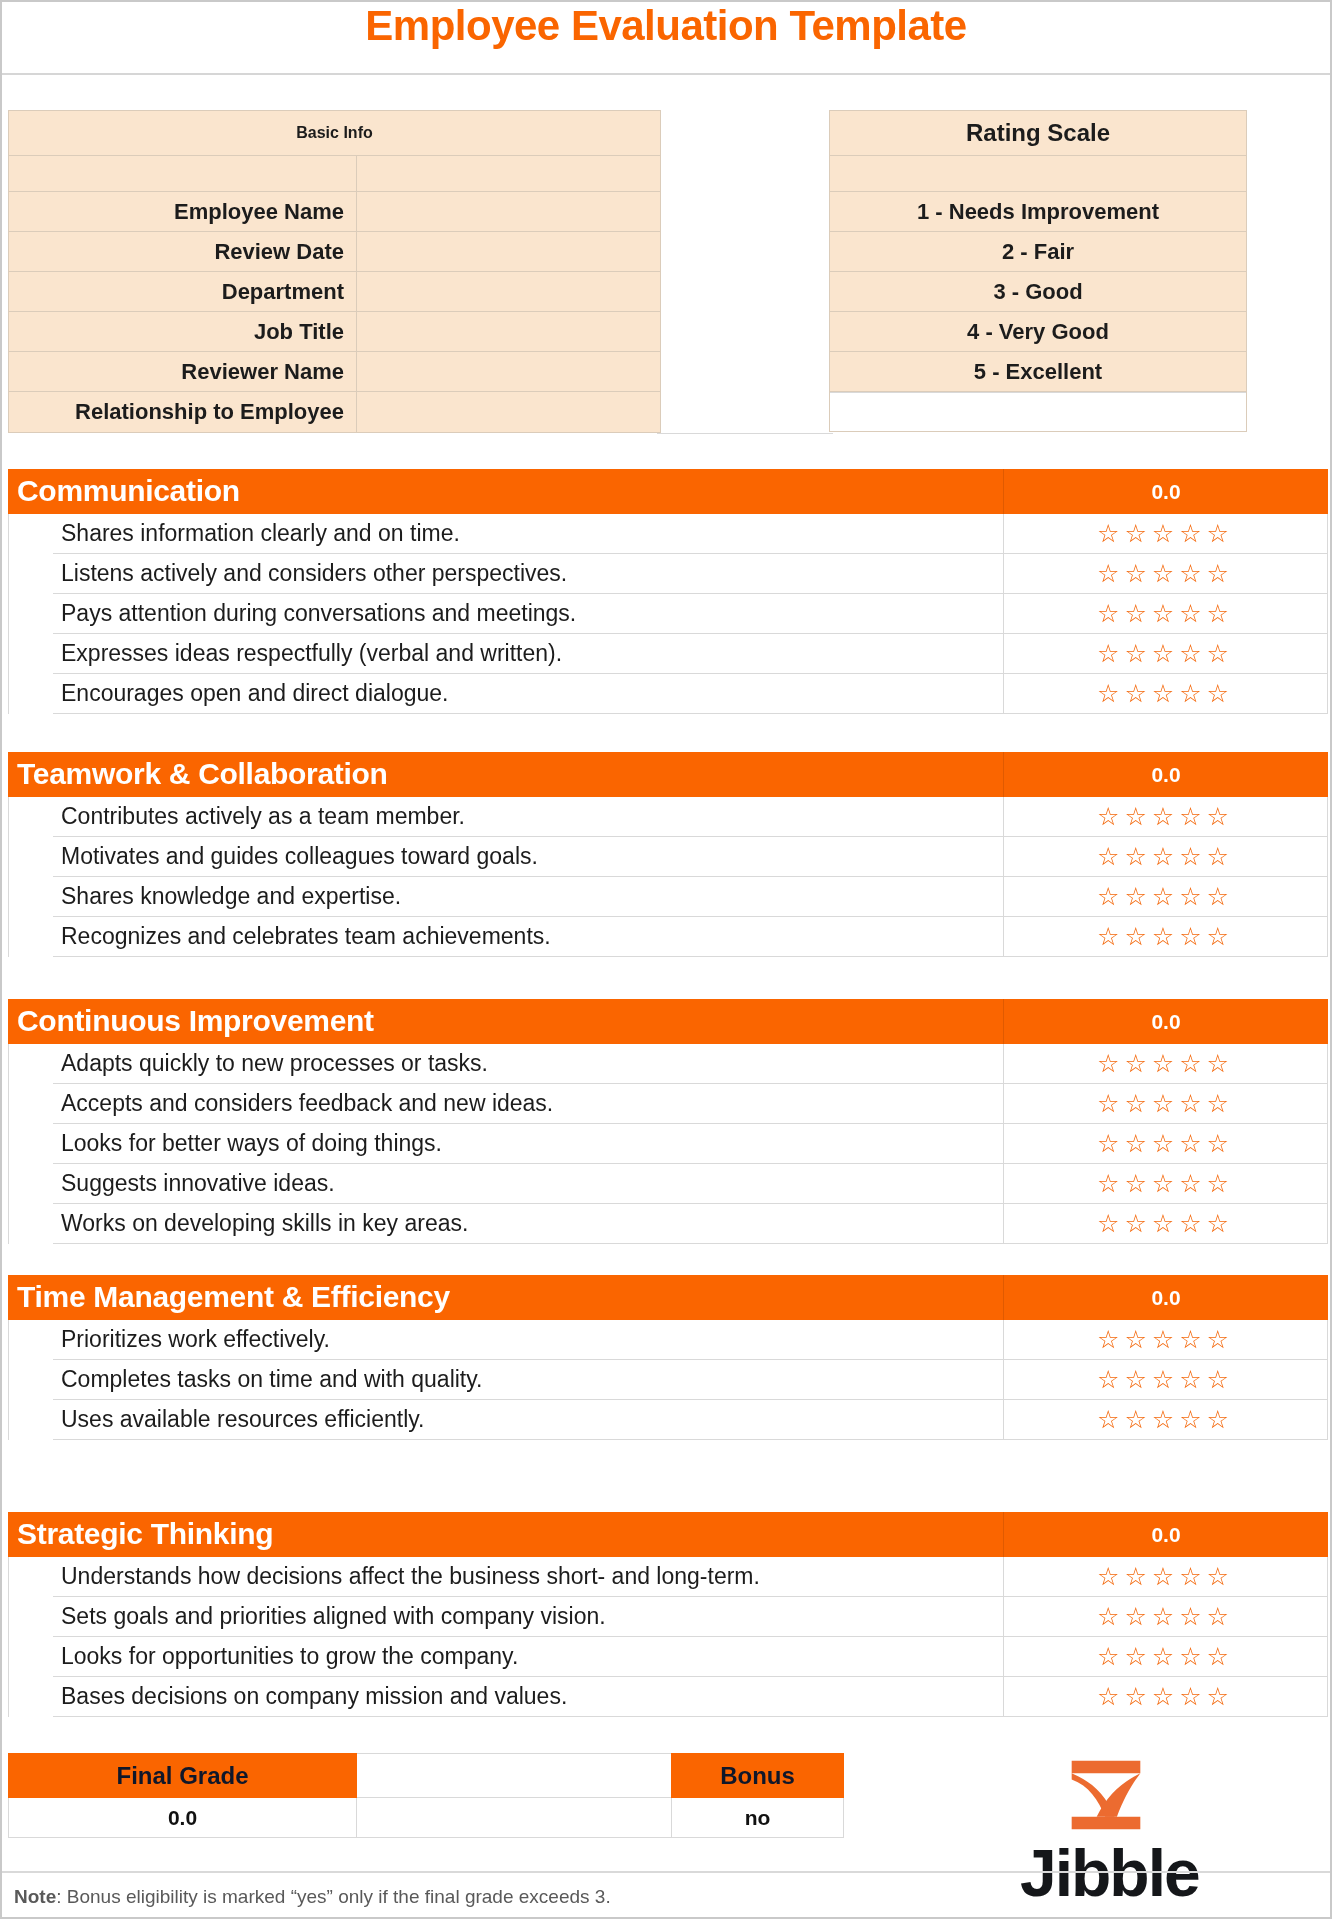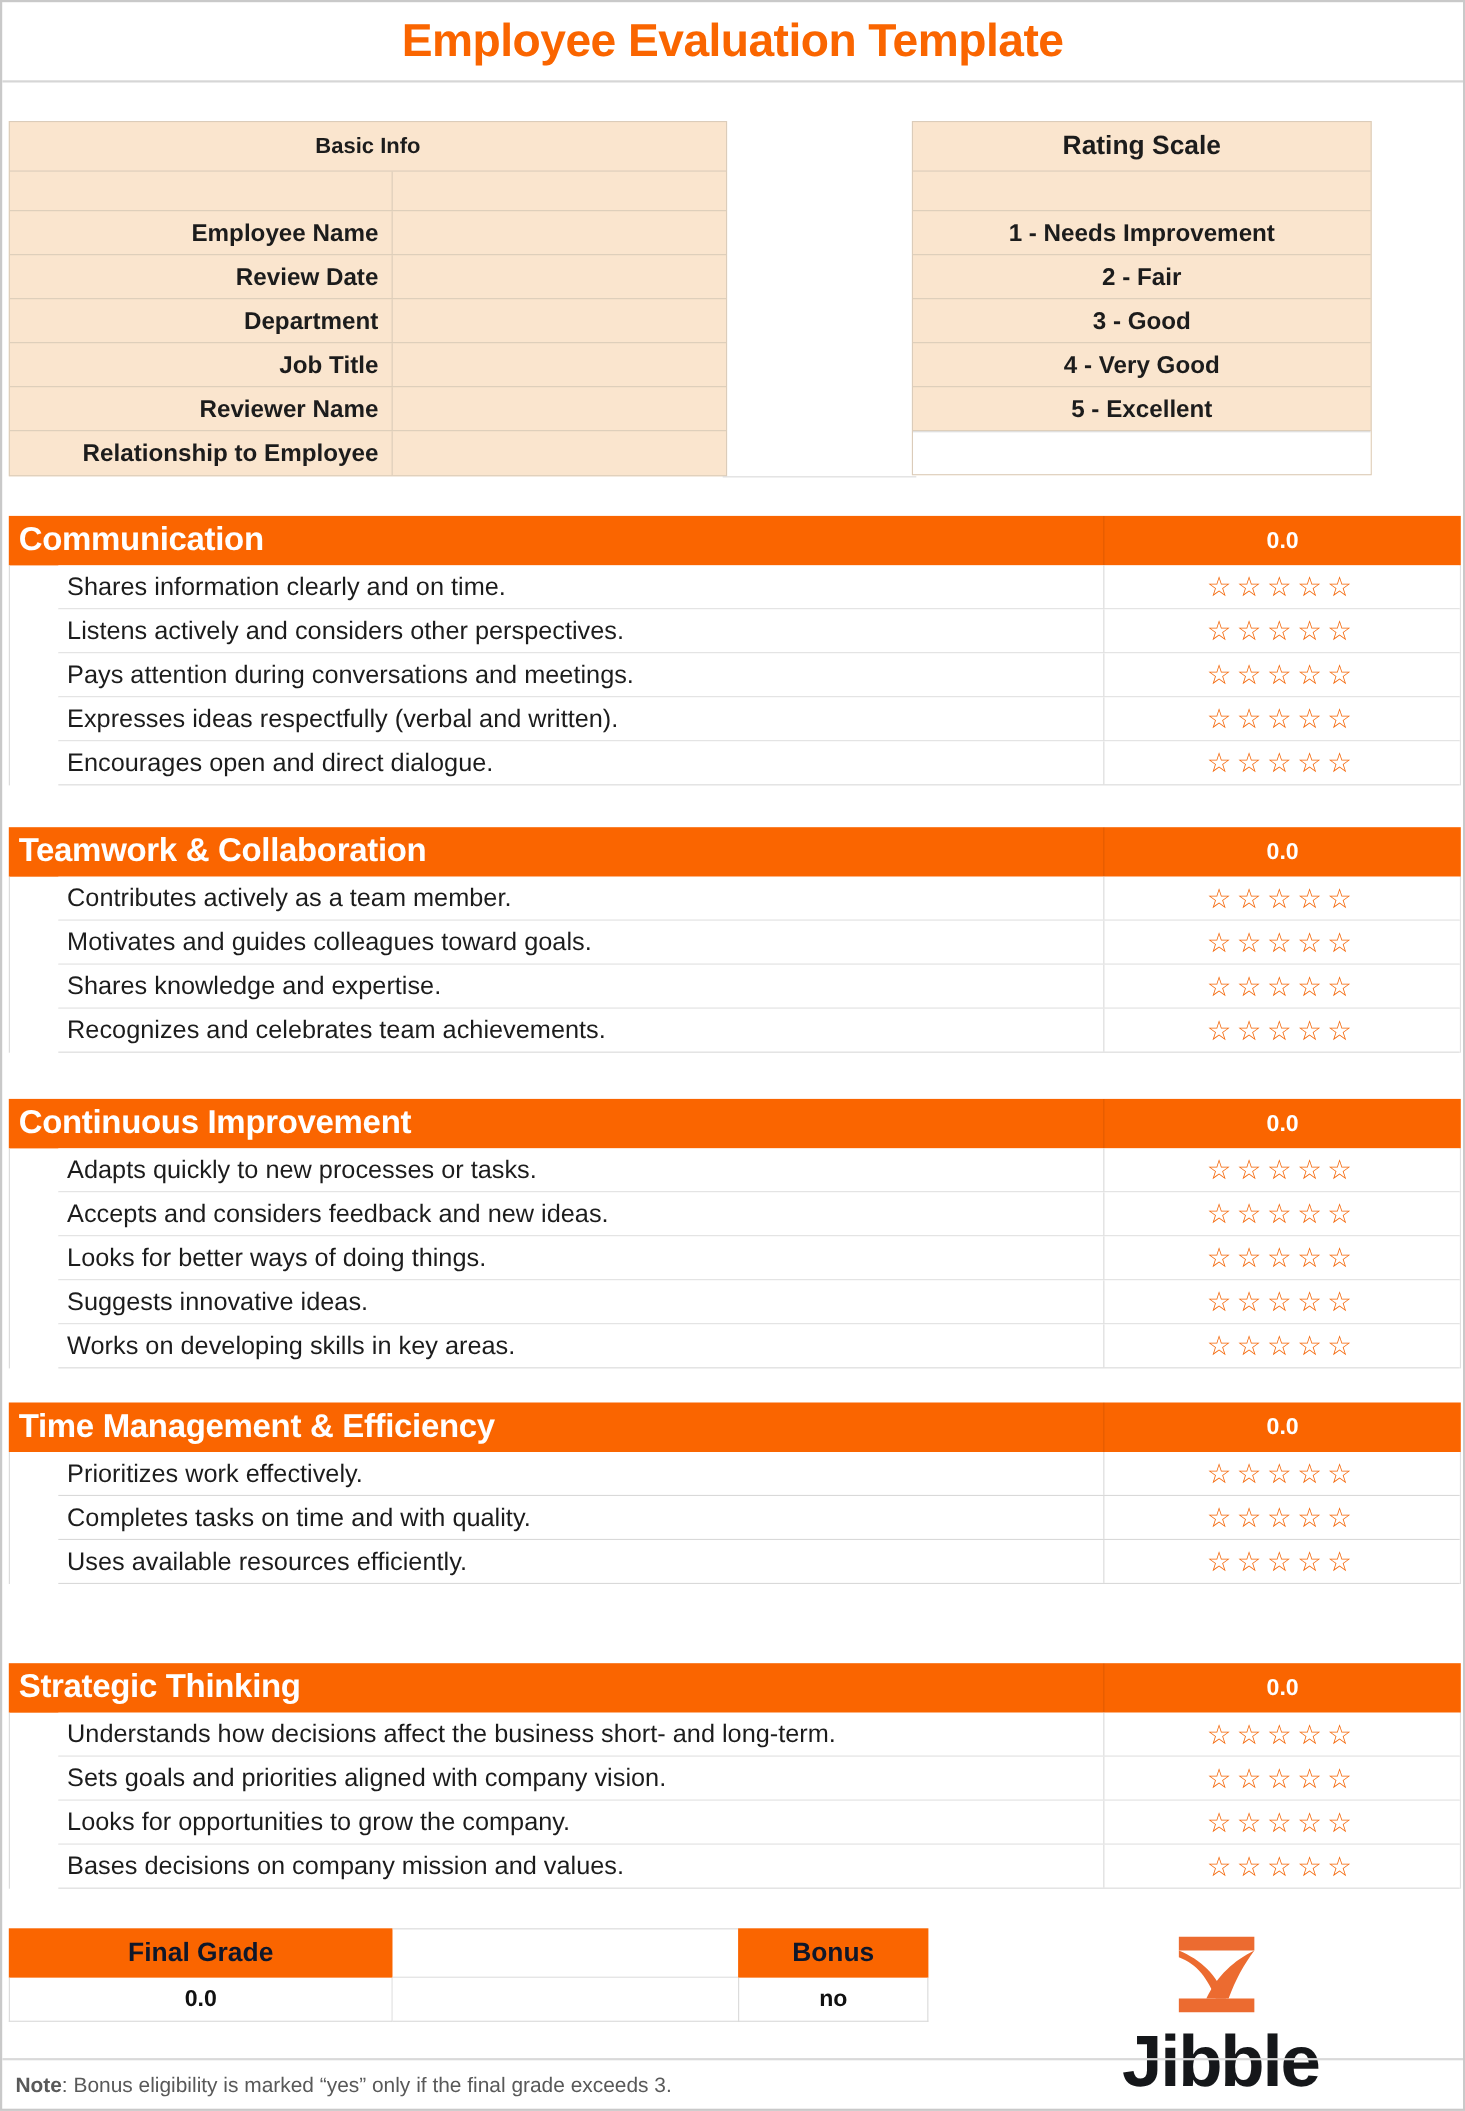--- a/index.html
+++ b/index.html
@@ -14,31 +14,31 @@
   }
   *{margin:0;padding:0;box-sizing:border-box;}
   html,body{background:#fff;}
   body{font-family:"Liberation Sans","DejaVu Sans",sans-serif;color:var(--ink);}
   .page{
     position:relative;width:1332px;height:1919px;background:#fff;
     border:2px solid #C9C9C9;overflow:hidden;
   }
   
   .title-cell{position:absolute;left:0;top:0;width:100%;height:70px;
-    display:flex;align-items:center;justify-content:center;}
+    display:flex;align-items:flex-start;justify-content:center;}
   .title-text{color:var(--orange);font-size:42px;font-weight:bold;letter-spacing:-0.5px;}
   .line-under-title{position:absolute;left:0;top:71px;width:100%;height:0;
     border-top:2px solid #D6D6D6;}
   .gap-line{position:absolute;left:655px;top:431px;width:176px;border-top:1px solid var(--gray-line);}
 
   
   .basic-table{position:absolute;left:6px;top:108px;width:653px;
     border:1px solid var(--beige-border);background:var(--peach);}
   .bi-header{height:45px;display:flex;align-items:center;justify-content:center;
-    font-size:20px;font-weight:bold;border-bottom:1px solid var(--beige-border);}
+    font-size:16px;font-weight:bold;border-bottom:1px solid var(--beige-border);}
   .bi-row{display:flex;height:40px;border-bottom:1px solid var(--beige-border);}
   .bi-row:last-child{border-bottom:none;}
   .bi-row.bi-empty-row{height:36px;}
   .bi-label{width:347px;text-align:right;padding-right:12px;font-size:22px;
     font-weight:bold;line-height:39px;white-space:nowrap;}
   .bi-value{flex:1;border-left:1px solid var(--beige-border);}
 
   
   .rating-table{position:absolute;left:827px;top:108px;width:418px;
     border:1px solid var(--beige-border);background:var(--peach);}

